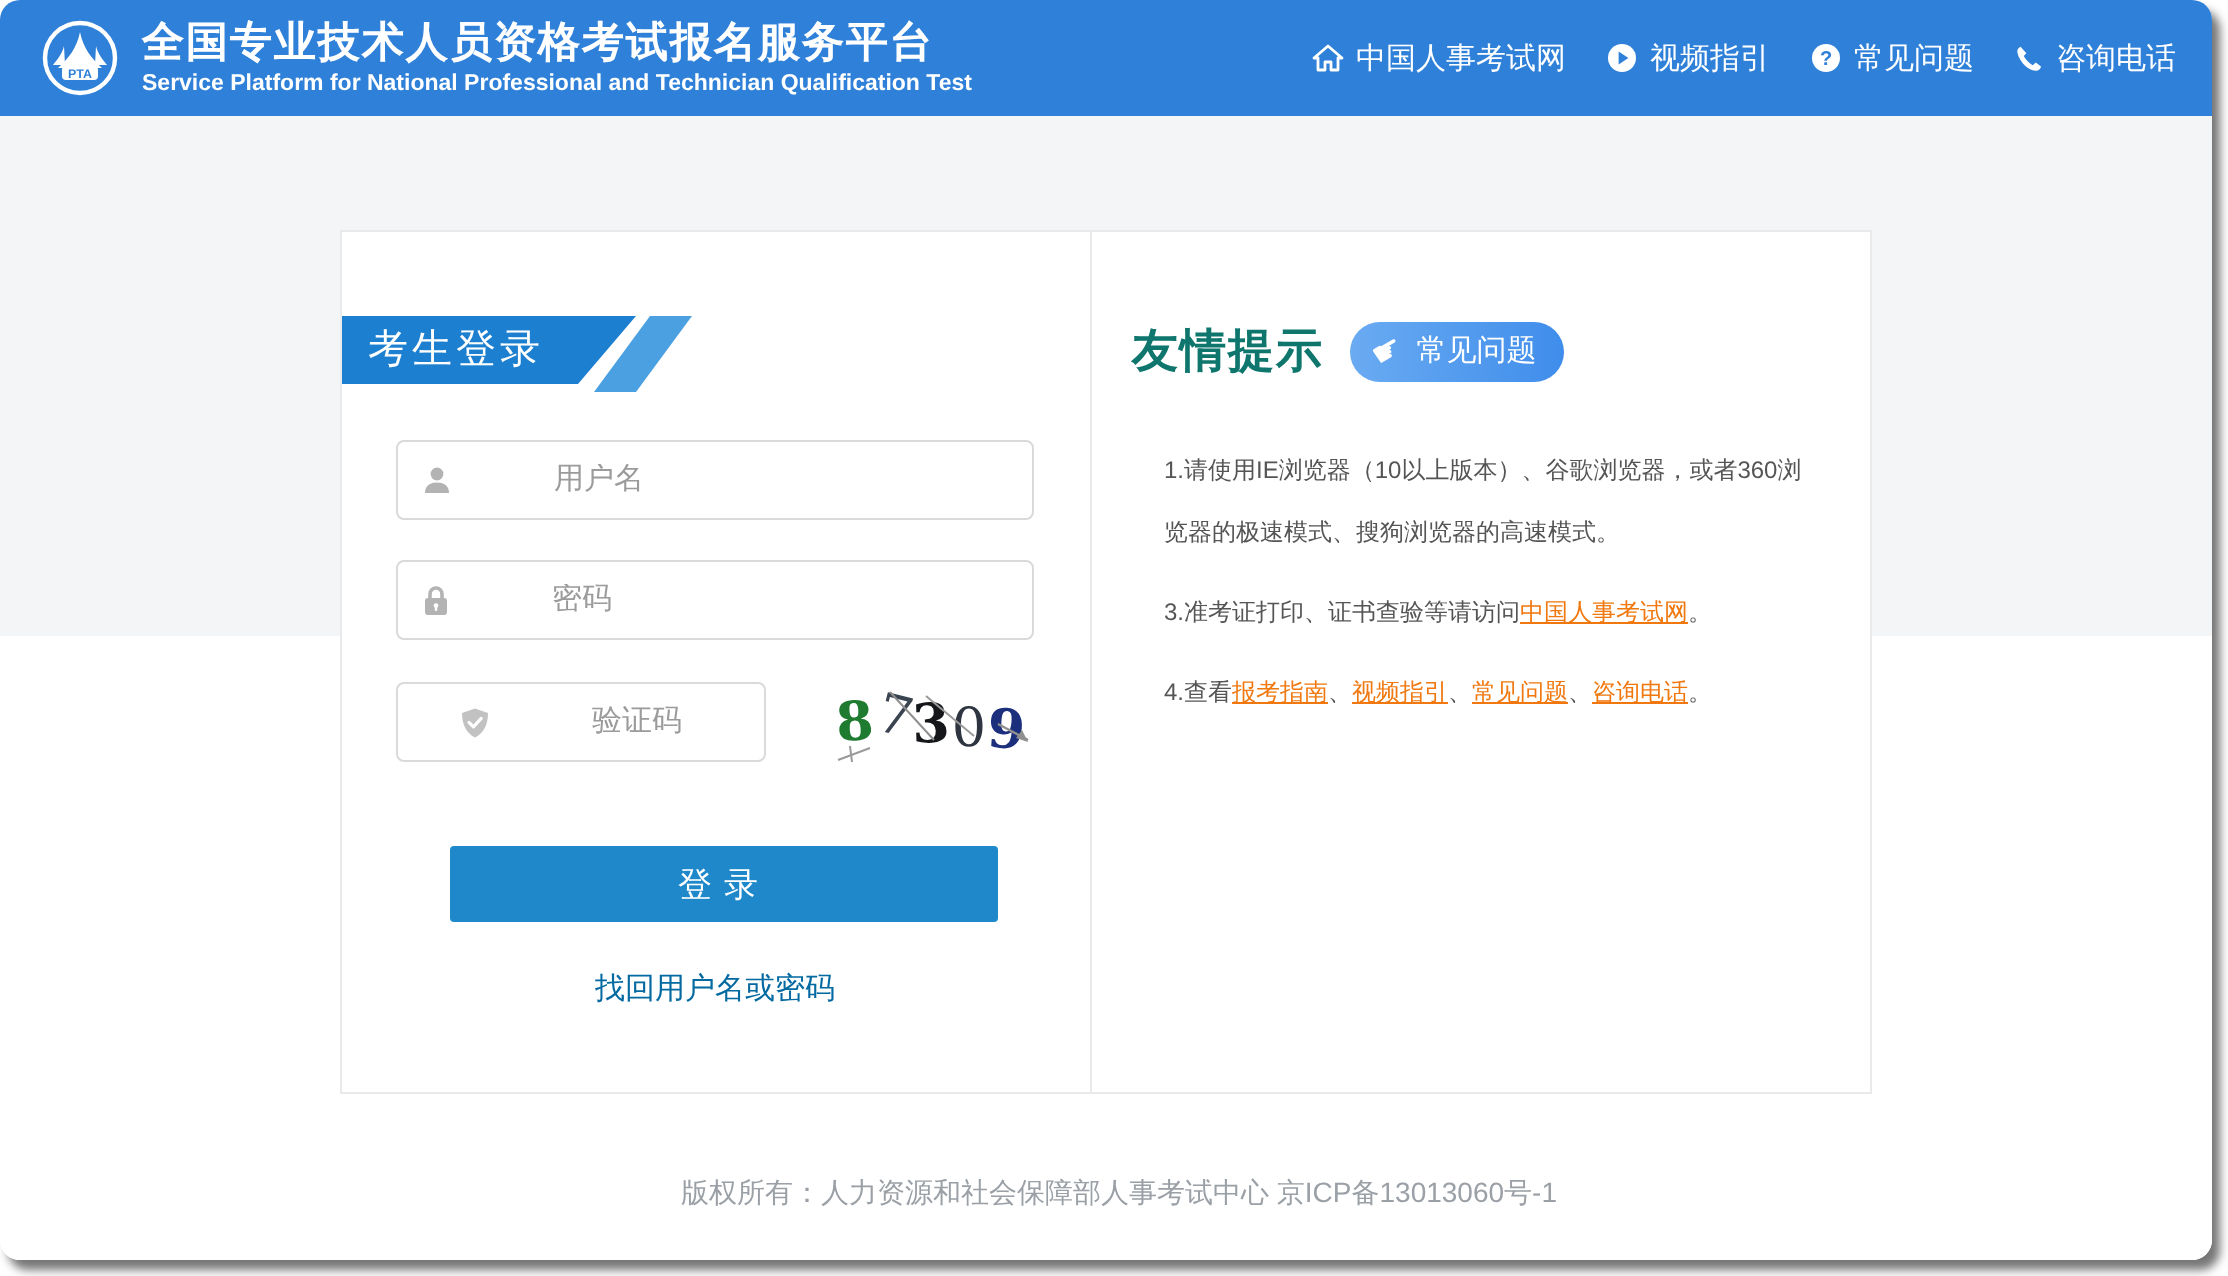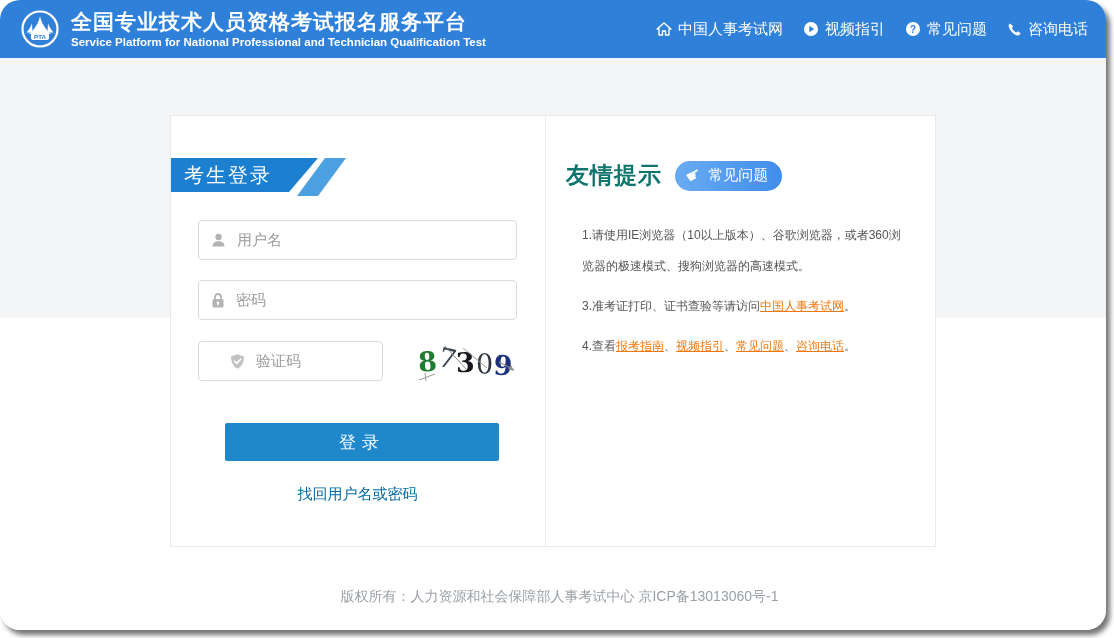--- a/index.html
+++ b/index.html
@@ -1,18 +1,18 @@
 <!DOCTYPE html>
 <html><head>
 <meta charset="utf-8">
 <style>
   * { margin:0; padding:0; box-sizing:border-box; }
   html,body { width:1114px; height:638px; background:#fff; font-family:"Liberation Sans","DejaVu Sans",sans-serif; }
   .window{
-    width:1106px; height:630px; background:#fff; border-radius:20px; overflow:hidden;
+    width:1106px; height:630px; background:#fff; border-radius:10px; overflow:hidden;
     box-shadow:4px 5px 5px rgba(45,45,45,0.65);
   }
   
   .topbar{
     height:58px; background:#2e80d9; display:flex; align-items:center; padding:0 18px 0 20px;
   }
   .brand{ display:flex; align-items:center; }
   .logo{ width:40px; height:40px; flex:0 0 auto; }
   .titles{ margin-left:11px; color:#fff; }
   .title-cn{ font-size:21px; font-weight:bold; letter-spacing:1px; line-height:24px; }
@@ -40,21 +40,21 @@
   }
   
   .form{ padding:0 28px 0 27px; }
   .field{
     height:40px; border:1px solid #dadada; border-radius:4px; background:#fff;
     display:flex; align-items:center; padding:0 11px; gap:10px;
   }
   .field svg{ flex:0 0 auto; }
   .field input{
     border:none; outline:none; flex:1; min-width:0; font-size:15px; color:#0f766e;
-    font-family:Liberation Serif, serif; background:transparent;
+    font-family:Liberation Mono, monospace; background:transparent;margin-left:40px;
   }
   .field input::placeholder{ color:#9b9b9b; }
   .f-user{ margin-top:22px; }
   .f-pass{ margin-top:20px; }
   .captcha-row{ margin-top:20px; display:flex; align-items:center; }
   .f-captcha{ width:185px;padding-left:30px; }
   .captcha-img{
     margin-left:auto; width:102px; height:42px; position:relative; cursor:pointer;
     display:flex; align-items:center; justify-content:center;
   }

